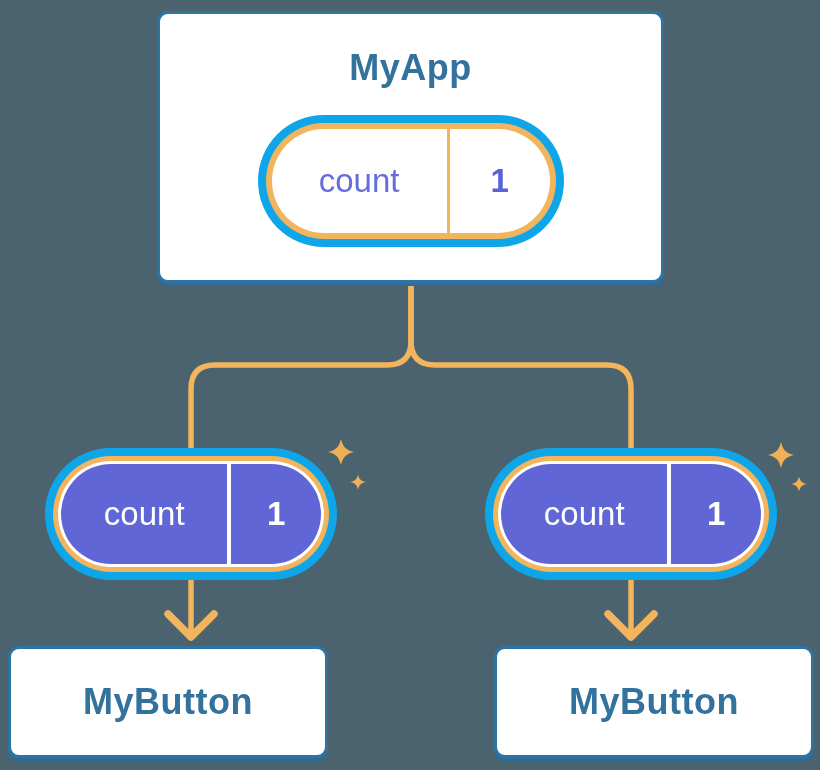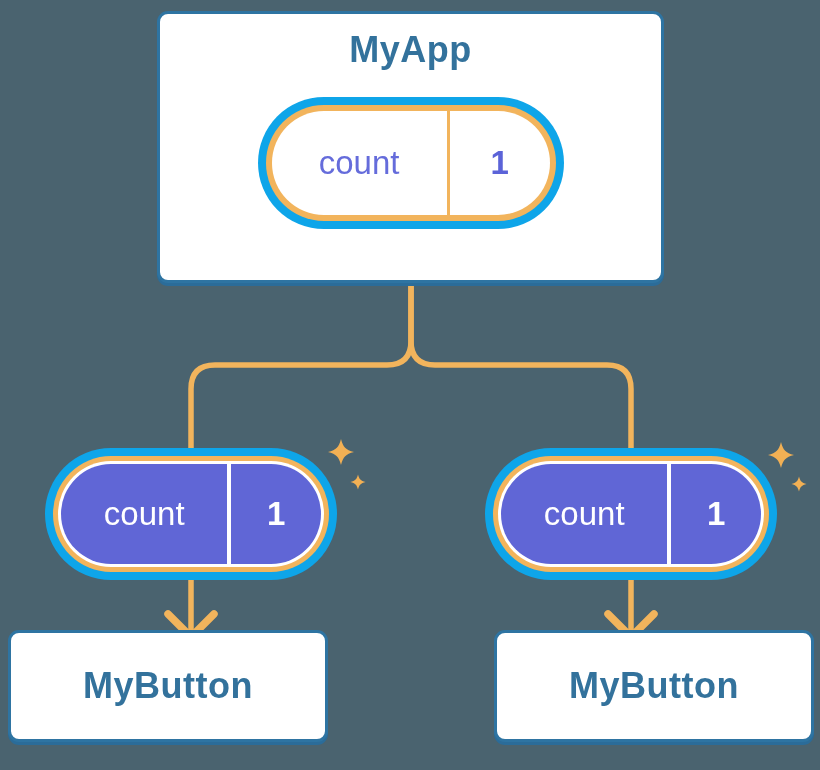--- a/index.html
+++ b/index.html
@@ -11,22 +11,22 @@
   .card{
     position:absolute;
     background:#ffffff;
     border:3px solid #2e74a2;
     border-radius:11px;
     box-shadow:0 3px 0 #2b6c99;
     box-sizing:border-box;
     z-index:2;
     display:flex;flex-direction:column;align-items:center;
   }
-  .parent-card{left:157px;top:11px;width:507px;height:272px;padding-top:16px;}
-  .child-card{top:630px;width:320px;height:112px;justify-content:center;}
+  .parent-card{left:157px;top:11px;width:507px;height:272px;padding-top:34px;}
+  .child-card{top:646px;width:320px;height:112px;justify-content:center;}
   .child-card.left{left:8px;}
   .child-card.right{left:494px;}
 
   .node-title{
     color:#33729c;font-size:36px;font-weight:600;line-height:40px;
     letter-spacing:0.5px;text-align:center;
   }
 
   
   .pill-halo{background:#0ea5e9;border-radius:66px;box-sizing:border-box;z-index:2;}

